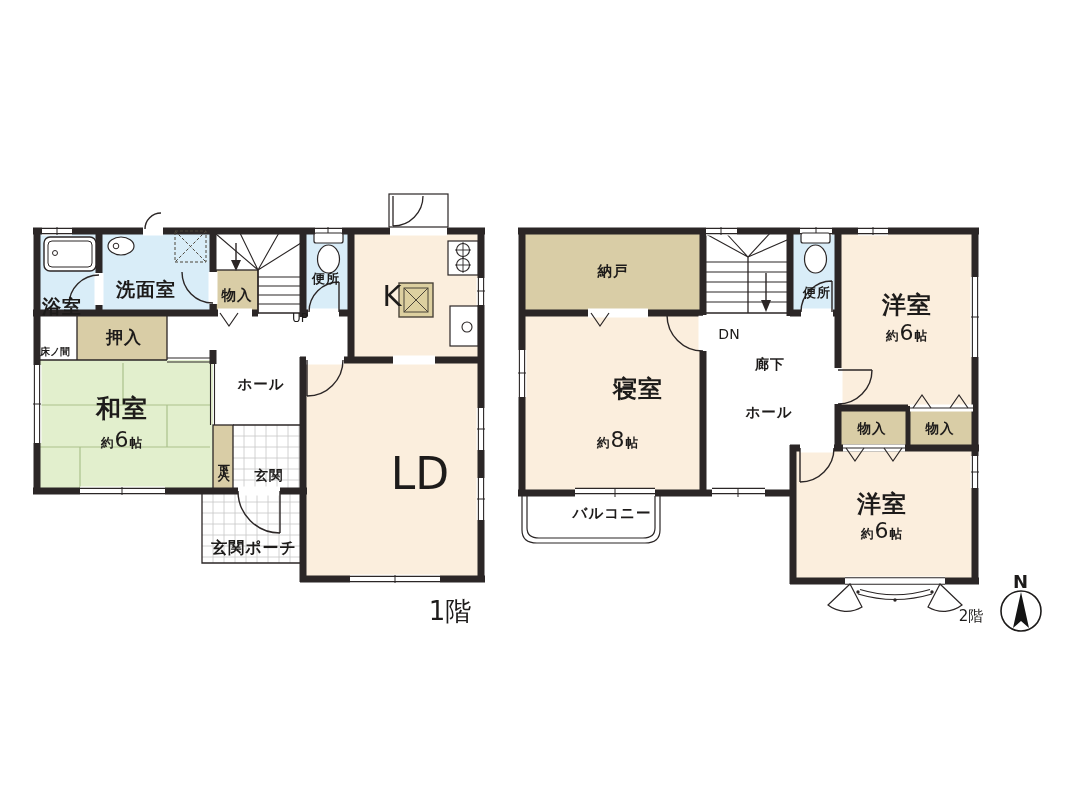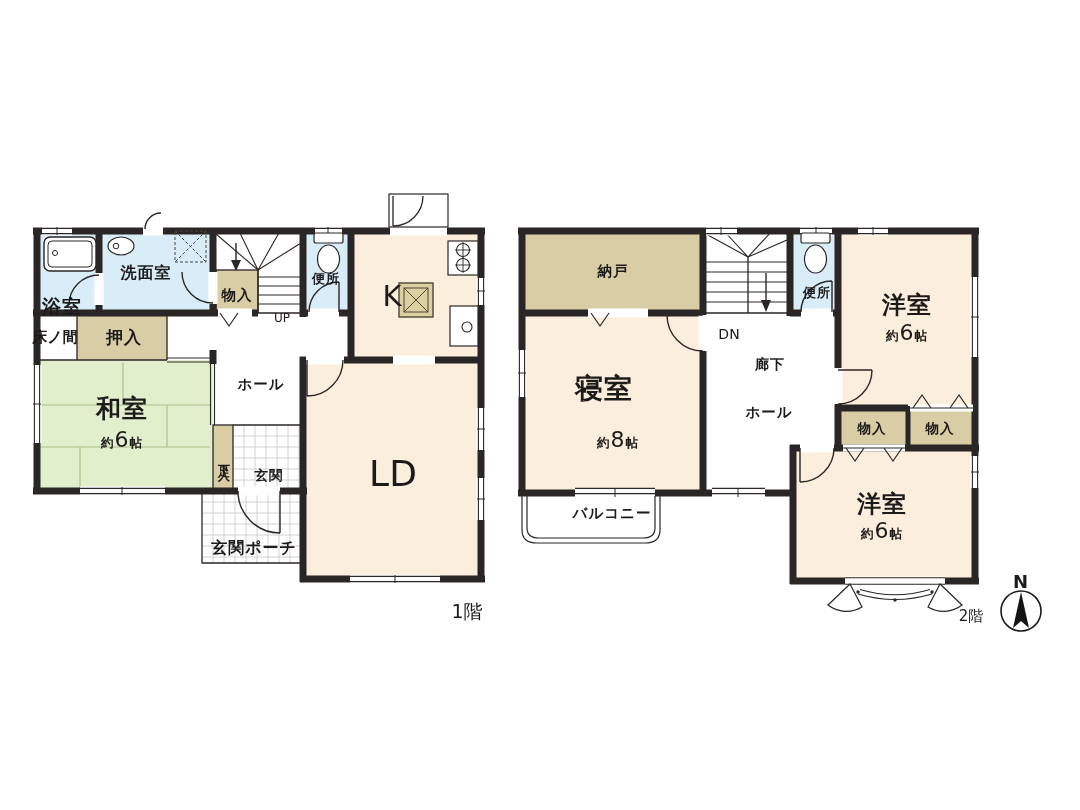--- a/index.html
+++ b/index.html
@@ -208,46 +208,46 @@
     <circle cx="895" cy="600" r="1.7" fill="#2b2626" stroke="none"></circle>
     <circle cx="932" cy="592" r="1.7" fill="#2b2626" stroke="none"></circle>
   </g>
   <g>
     <circle cx="1021" cy="611" r="20" fill="none" stroke="#1d1b1a" stroke-width="1.6"></circle>
     <polygon points="1021,592 1013,628 1021,621 1029,628" fill="#141414" stroke="none"></polygon>
   </g>
 </svg>
 
 <div class="lbl" style="left:62px;top:306px;font-size:19px">浴室</div>
-<div class="lbl" style="left:146px;top:273px;font-size:16px">洗面室</div>
+<div class="lbl" style="left:146px;top:289px;font-size:19px">洗面室</div>
 <div class="lbl" style="left:237px;top:295px;font-size:14.5px">物入</div>
 <div class="lbl" style="left:326px;top:278px;font-size:13px">便所</div>
-<div class="lbl big" style="left:282px;top:318px;font-size:12px">UP</div>
+<div class="lbl big" style="left:300px;top:318px;font-size:12px">UP</div>
 <div class="lbl big" style="left:392px;top:296px;font-size:29px">K</div>
-<div class="lbl" style="left:55px;top:337px;font-size:15px;letter-spacing:0">床ノ間</div>
+<div class="lbl" style="left:55px;top:352px;font-size:10px;letter-spacing:0">床ノ間</div>
 <div class="lbl" style="left:124px;top:337px;font-size:17px">押入</div>
 <div class="lbl" style="left:122px;top:408px;font-size:25px">和室</div>
 <div class="lbl size-lbl" style="left:122px;top:440px;font-size:12.5px">
   <span>約</span><span class="n" style="font-size:22px">6</span><span>帖</span>
 </div>
 <div class="lbl" style="left:261px;top:384px;font-size:14.5px">ホール</div>
 <div class="lbl vert" style="left:224px;top:458px;font-size:12px">下足入</div>
 <div class="lbl" style="left:269px;top:476px;font-size:13.5px">玄関</div>
 <div class="lbl" style="left:254px;top:548px;font-size:16px">玄関ポーチ</div>
-<div class="lbl big" style="left:393px;top:474px;font-size:36px">LD</div>
-<div class="lbl big" style="left:467px;top:611px;font-size:19px">1階</div>
+<div class="lbl big" style="left:420px;top:474px;font-size:44px">LD</div>
+<div class="lbl big" style="left:450px;top:611px;font-size:26px">1階</div>
 
 <div class="lbl" style="left:613px;top:271px;font-size:14.5px">納戸</div>
 <div class="lbl big" style="left:729px;top:334px;font-size:14px">DN</div>
 <div class="lbl" style="left:817px;top:292px;font-size:13px">便所</div>
 <div class="lbl" style="left:907px;top:305px;font-size:24px">洋室</div>
 <div class="lbl size-lbl" style="left:907px;top:333px;font-size:12.5px">
   <span>約</span><span class="n" style="font-size:22px">6</span><span>帖</span>
 </div>
-<div class="lbl" style="left:604px;top:389px;font-size:28px">寝室</div>
+<div class="lbl" style="left:638px;top:389px;font-size:24px">寝室</div>
 <div class="lbl size-lbl" style="left:618px;top:440px;font-size:12.5px">
   <span>約</span><span class="n" style="font-size:22px">8</span><span>帖</span>
 </div>
 <div class="lbl" style="left:770px;top:364px;font-size:14px">廊下</div>
 <div class="lbl" style="left:769px;top:412px;font-size:14.5px">ホール</div>
 <div class="lbl" style="left:872px;top:429px;font-size:13.5px">物入</div>
 <div class="lbl" style="left:940px;top:429px;font-size:13.5px">物入</div>
 <div class="lbl" style="left:882px;top:504px;font-size:24px">洋室</div>
 <div class="lbl size-lbl" style="left:882px;top:531px;font-size:12.5px">
   <span>約</span><span class="n" style="font-size:22px">6</span><span>帖</span>

